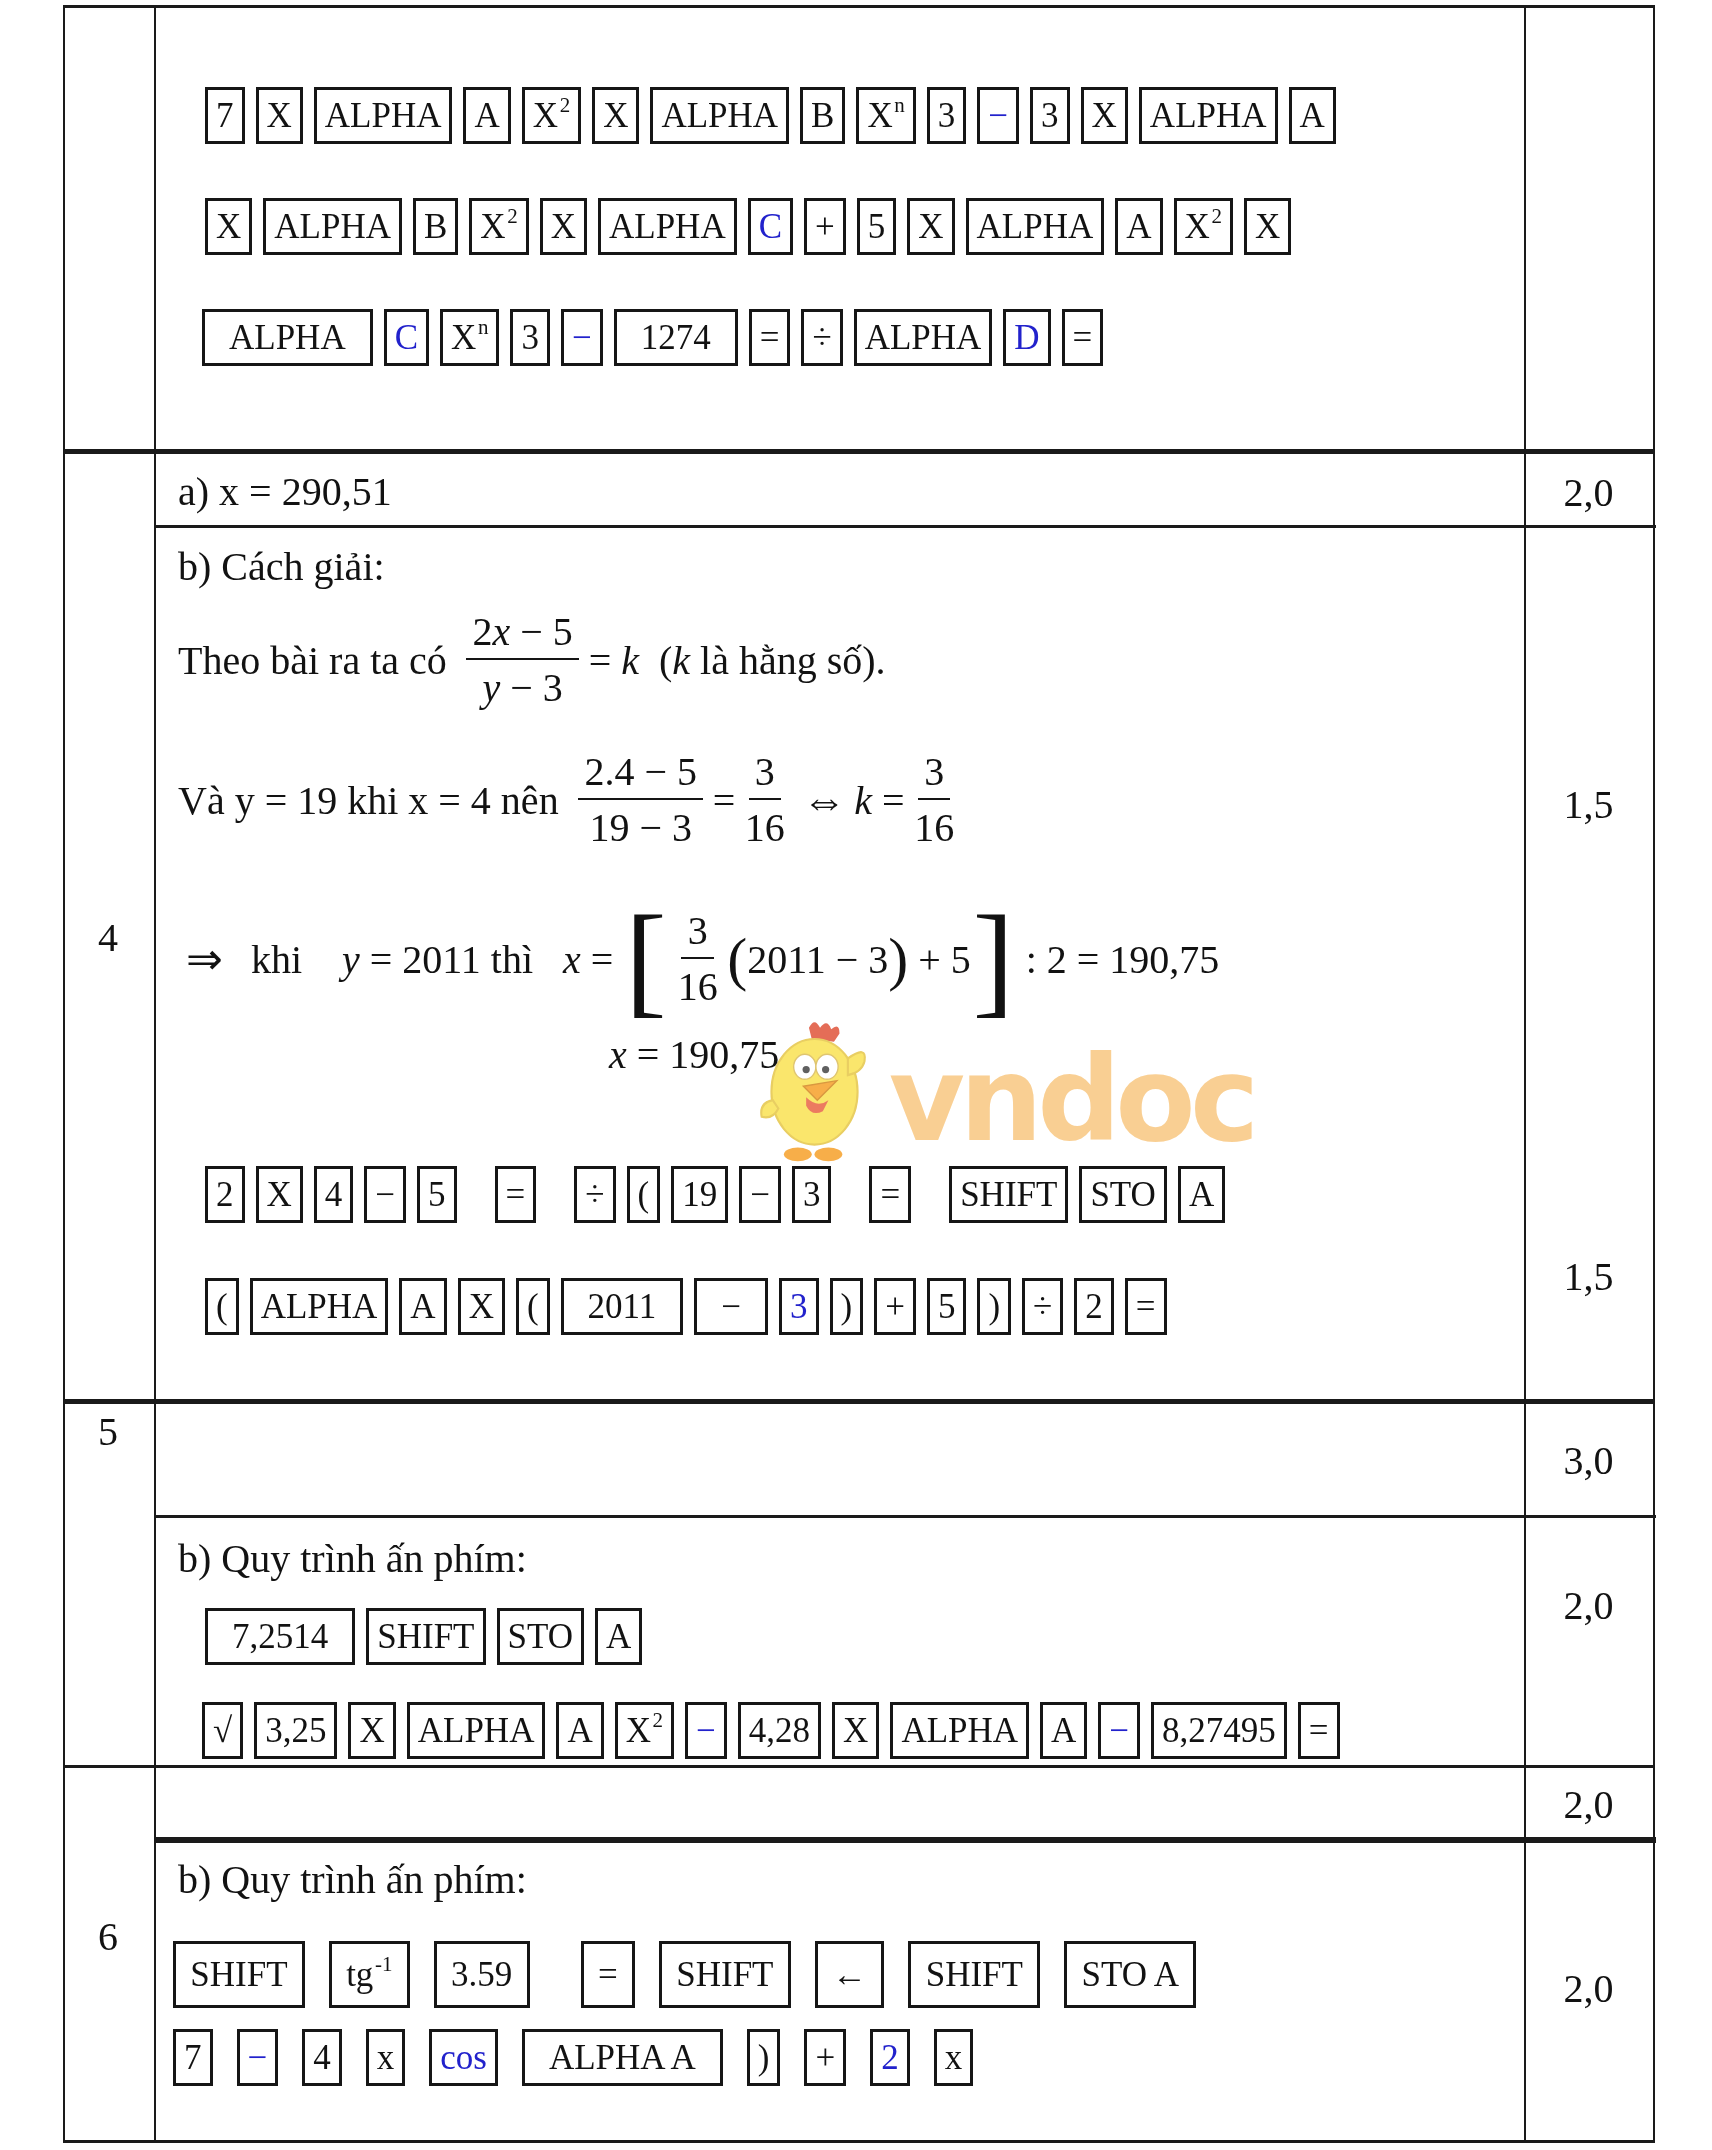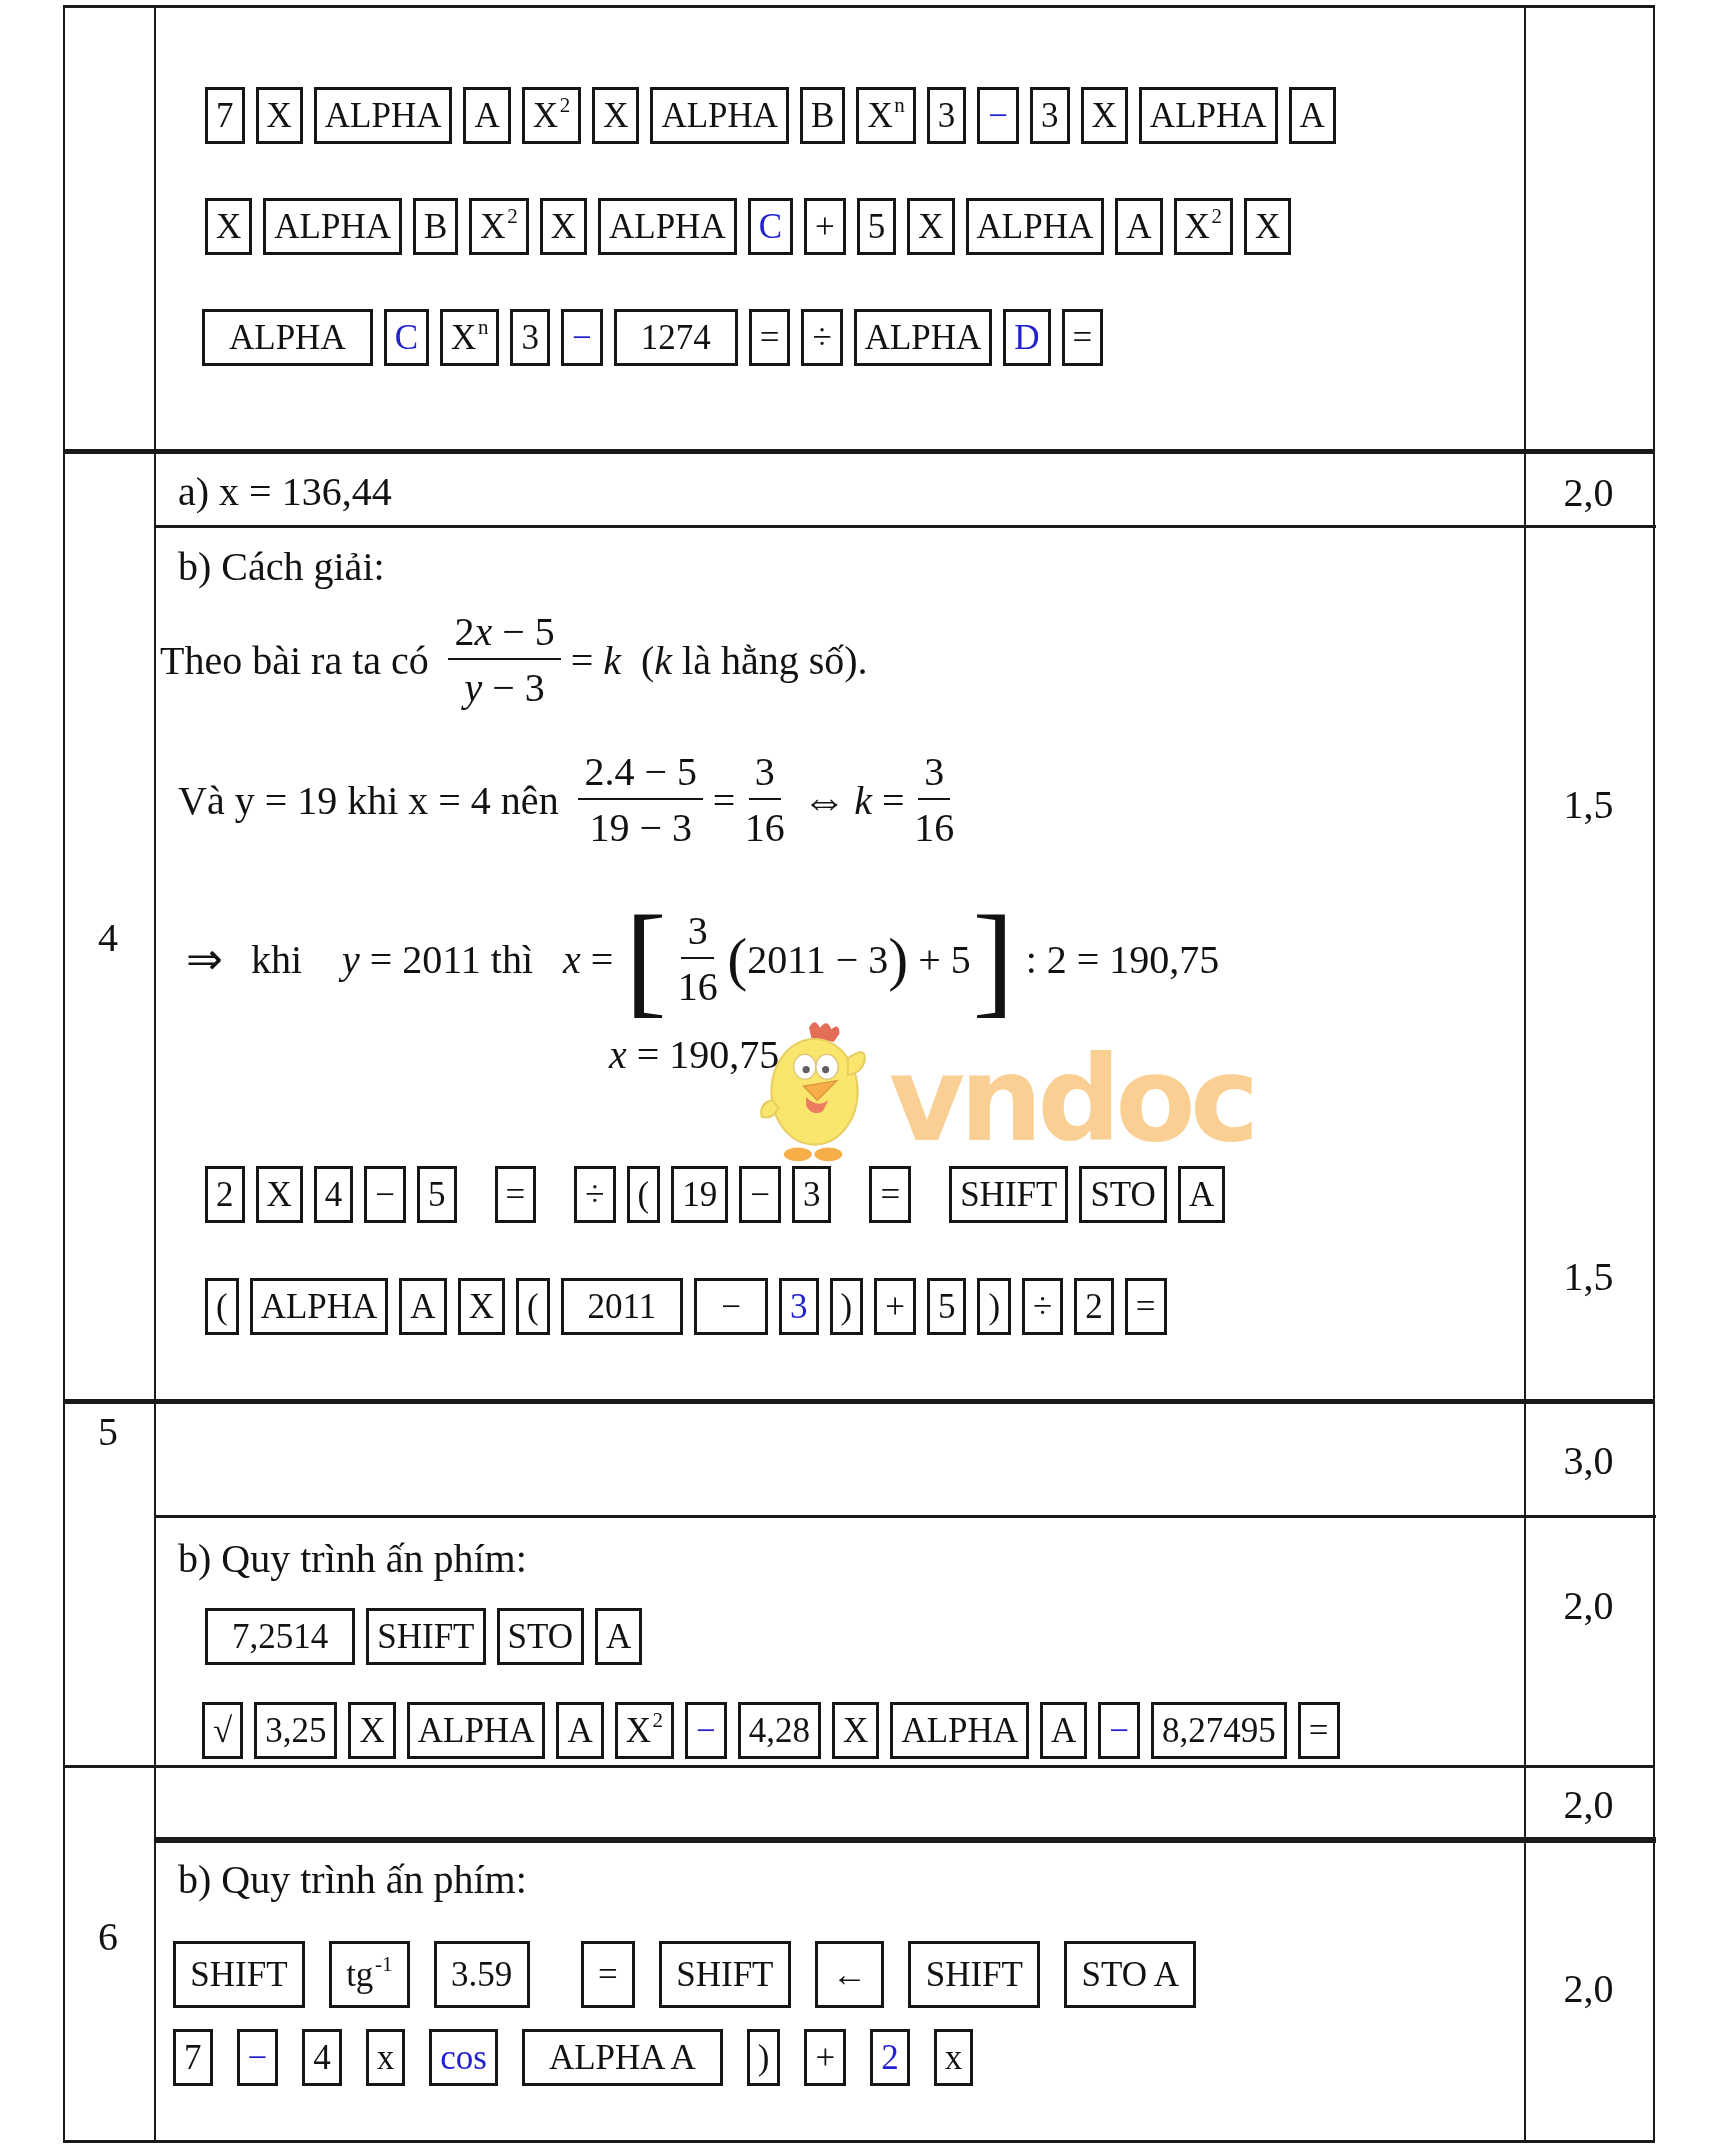--- a/index.html
+++ b/index.html
@@ -134,26 +134,26 @@
       <span class="key wide">1274</span>
       <span class="key">=</span>
       <span class="key">÷</span>
       <span class="key">ALPHA</span>
       <span class="key blue">D</span>
       <span class="key">=</span>
     </div>
 
   <div class="qnum" style="top:914px">4</div>
 
-  <div class="tline" style="left:178px;top:468px">a) x = 136,44</div>
+  <div class="tline" style="left:178px;top:468px">a) x = 290,51</div>
   <div class="score" style="top:469px">2,0</div>
 
   <div class="tline" style="left:178px;top:543px">b) Cách giải:</div>
 
-  <div class="fline" style="left:160px;top:609px">
+  <div class="fline" style="left:178px;top:609px">
     <span class="tline-inline" style="white-space:pre">Theo bài ra ta có </span>
     <span class="frac">
       <span class="num"><span>2</span><span class="it">x</span><span style="white-space:pre"> − 5</span></span>
       <span class="den"><span class="it">y</span><span style="white-space:pre"> − 3</span></span>
     </span>
     <span style="white-space:pre">= </span>
     <span class="it">k</span>
     <span style="white-space:pre">  (</span>
       <span class="it">k</span>
       <span style="white-space:pre"> là hằng số).</span>

